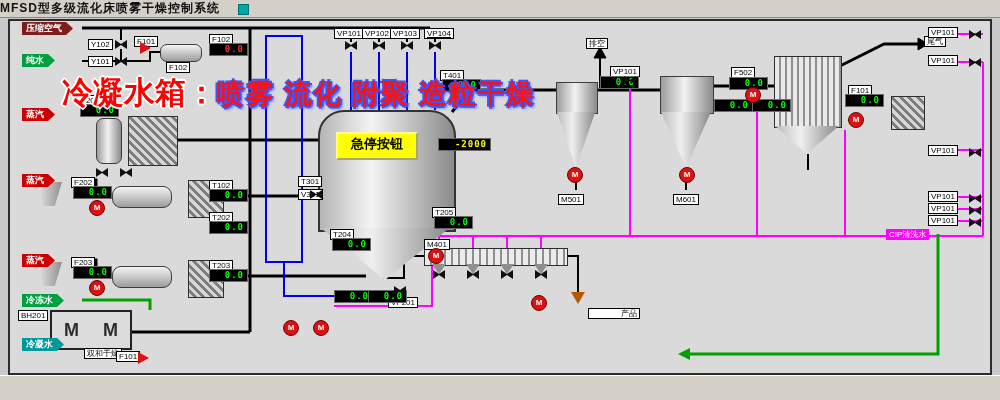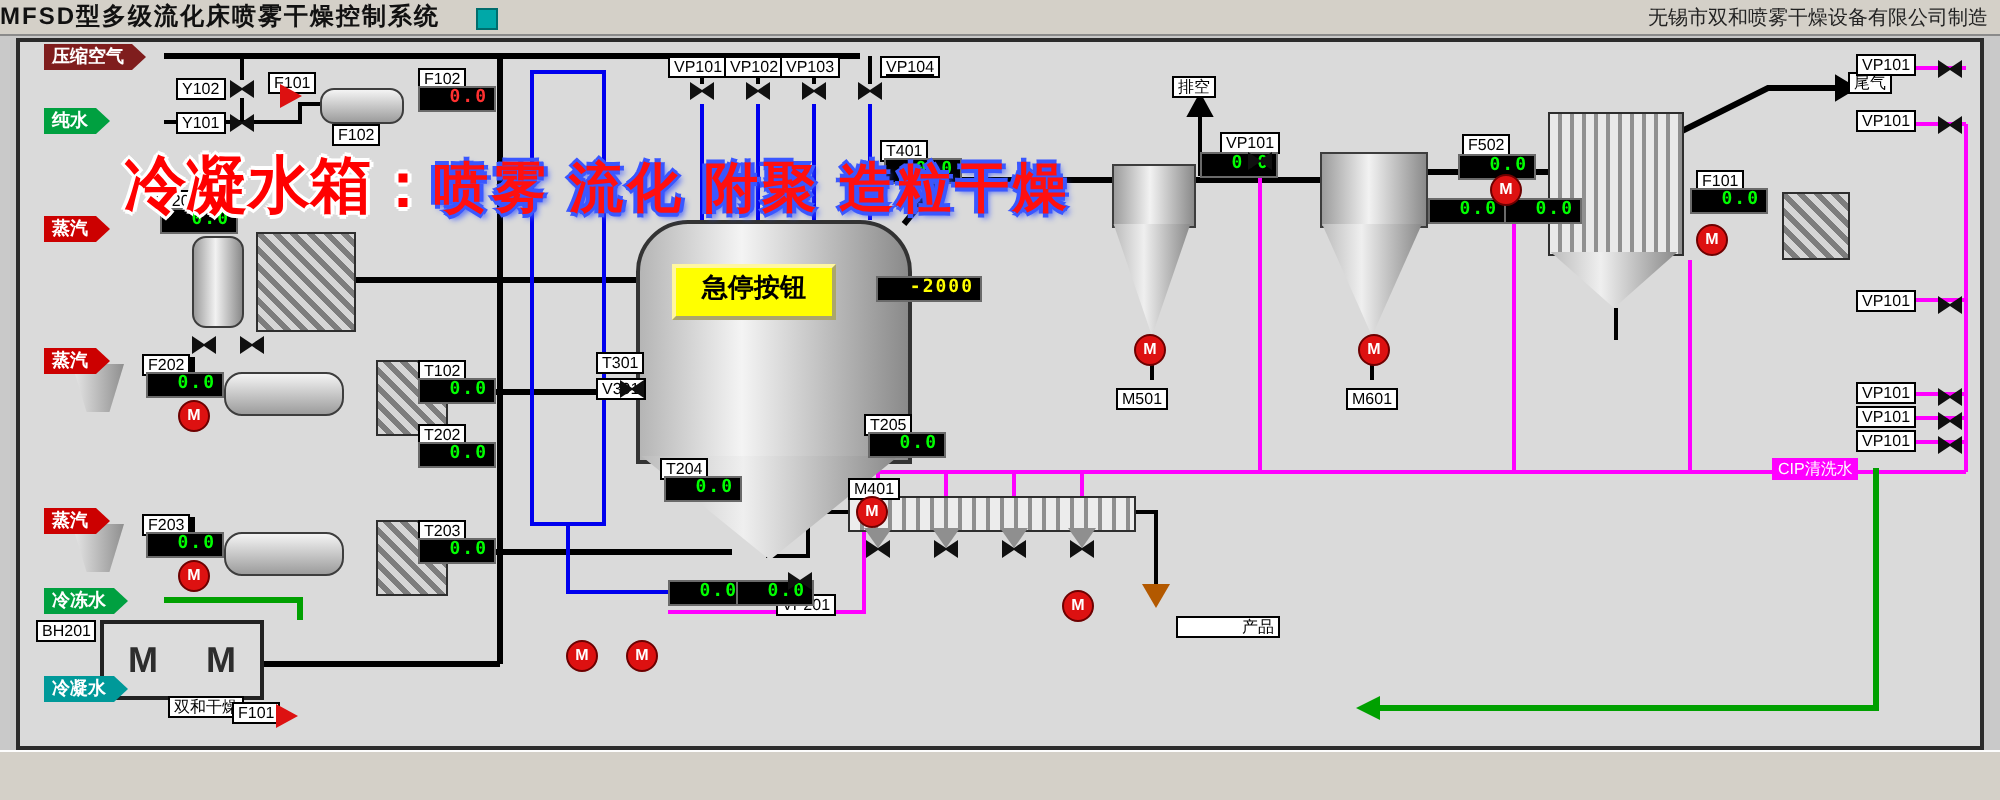--- a/index.html
+++ b/index.html
@@ -52,21 +52,20 @@
              text-shadow:2px 0 #3a57ff,-2px 0 #3a57ff,0 2px #3a57ff,0 -2px #3a57ff,2px 2px 3px #3a57ff;}
   
   .bottombar{position:absolute;left:0;top:375px;width:1000px;height:25px;background:#d4d0c8;border-top:1px solid #fdfdfd;z-index:20;}
 </style>
 </head>
 <body>
 
 <div class="titlebar">
   <span class="tbicon"></span>
   <span class="title">MFSD型多级流化床喷雾干燥控制系统</span>
-  <span class="manufacturer">无锡市双和喷雾干燥设备有限公司制造</span>
 </div>
 
 <div class="frame"></div>
 
 <svg class="pipes" viewBox="0 0 1000 400">
   <g stroke="#000" fill="none">
     <polyline points="82,28 430,28" stroke-width="3"></polyline>
     <polyline points="351,28 351,42" stroke-width="2"></polyline>
     <polyline points="379,28 379,42" stroke-width="2"></polyline>
     <polyline points="407,28 407,42" stroke-width="2"></polyline>
@@ -180,21 +179,21 @@
     <div class="tag" style="left: 209px; top: 212px;">T202</div>
     <div class="tag" style="left: 209px; top: 260px;">T203</div>
     <div class="tag" style="left: 298px; top: 176px;">T301</div>
     <div class="tag" style="left: 298px; top: 189px;">V301</div>
     <div class="tag" style="left: 330px; top: 229px;">T204</div>
     <div class="tag" style="left: 432px; top: 207px;">T205</div>
     <div class="tag" style="left: 440px; top: 70px;">T401</div>
     <div class="tag" style="left: 334px; top: 28px;">VP101</div>
     <div class="tag" style="left: 362px; top: 28px;">VP102</div>
     <div class="tag" style="left: 390px; top: 28px;">VP103</div>
-    <div class="tag" style="left: 440px; top: 28px; text-decoration: underline;">VP104</div>
+    <div class="tag" style="left: 424px; top: 28px; text-decoration: underline;">VP104</div>
     <div class="tag" style="left: 610px; top: 66px;">VP101</div>
     <div class="tag" style="left: 388px; top: 297px;">VP201</div>
     <div class="tag" style="left: 424px; top: 239px;">M401</div>
     <div class="tag" style="left: 558px; top: 194px;">M501</div>
     <div class="tag" style="left: 673px; top: 194px;">M601</div>
     <div class="tag" style="left: 731px; top: 67px; text-align: right;">F502</div>
     <div class="tag" style="left: 848px; top: 85px;">F101</div>
     <div class="tag" style="left: 18px; top: 310px;">BH201</div>
     <div class="tag" style="left: 84px; top: 348px;">双和干燥</div>
     <div class="tag" style="left: 116px; top: 351px;">F101</div>

